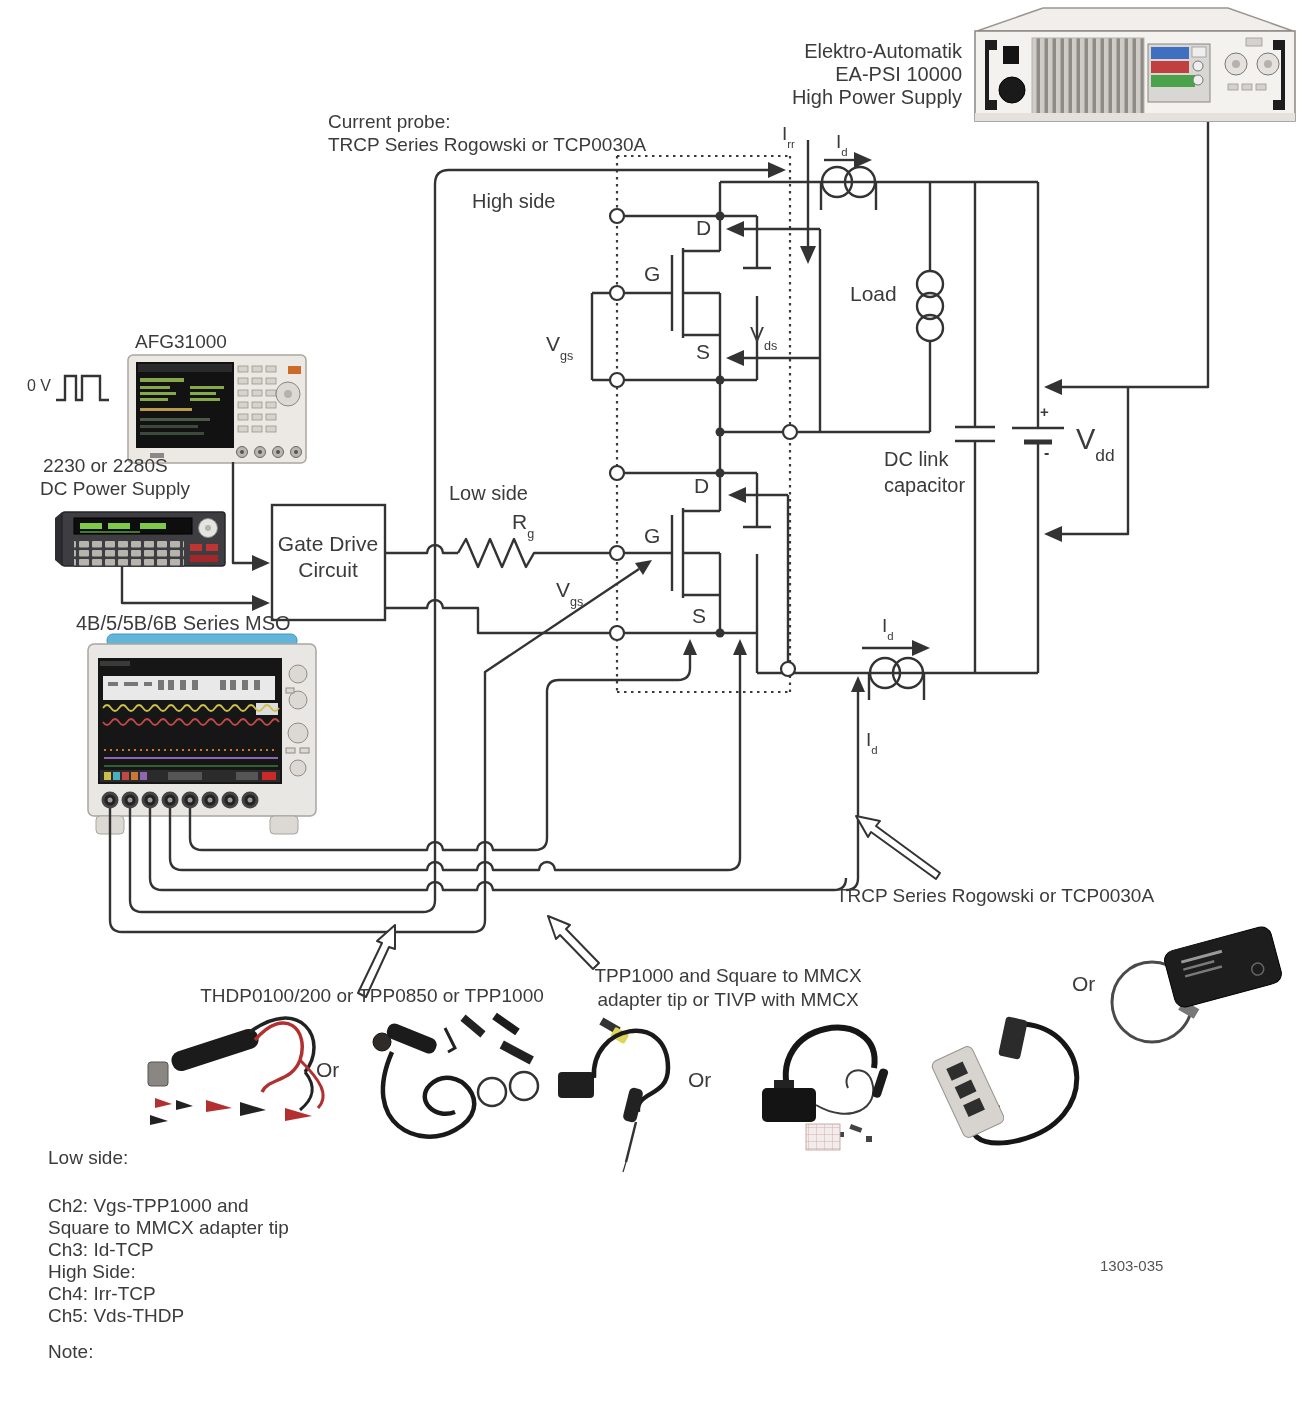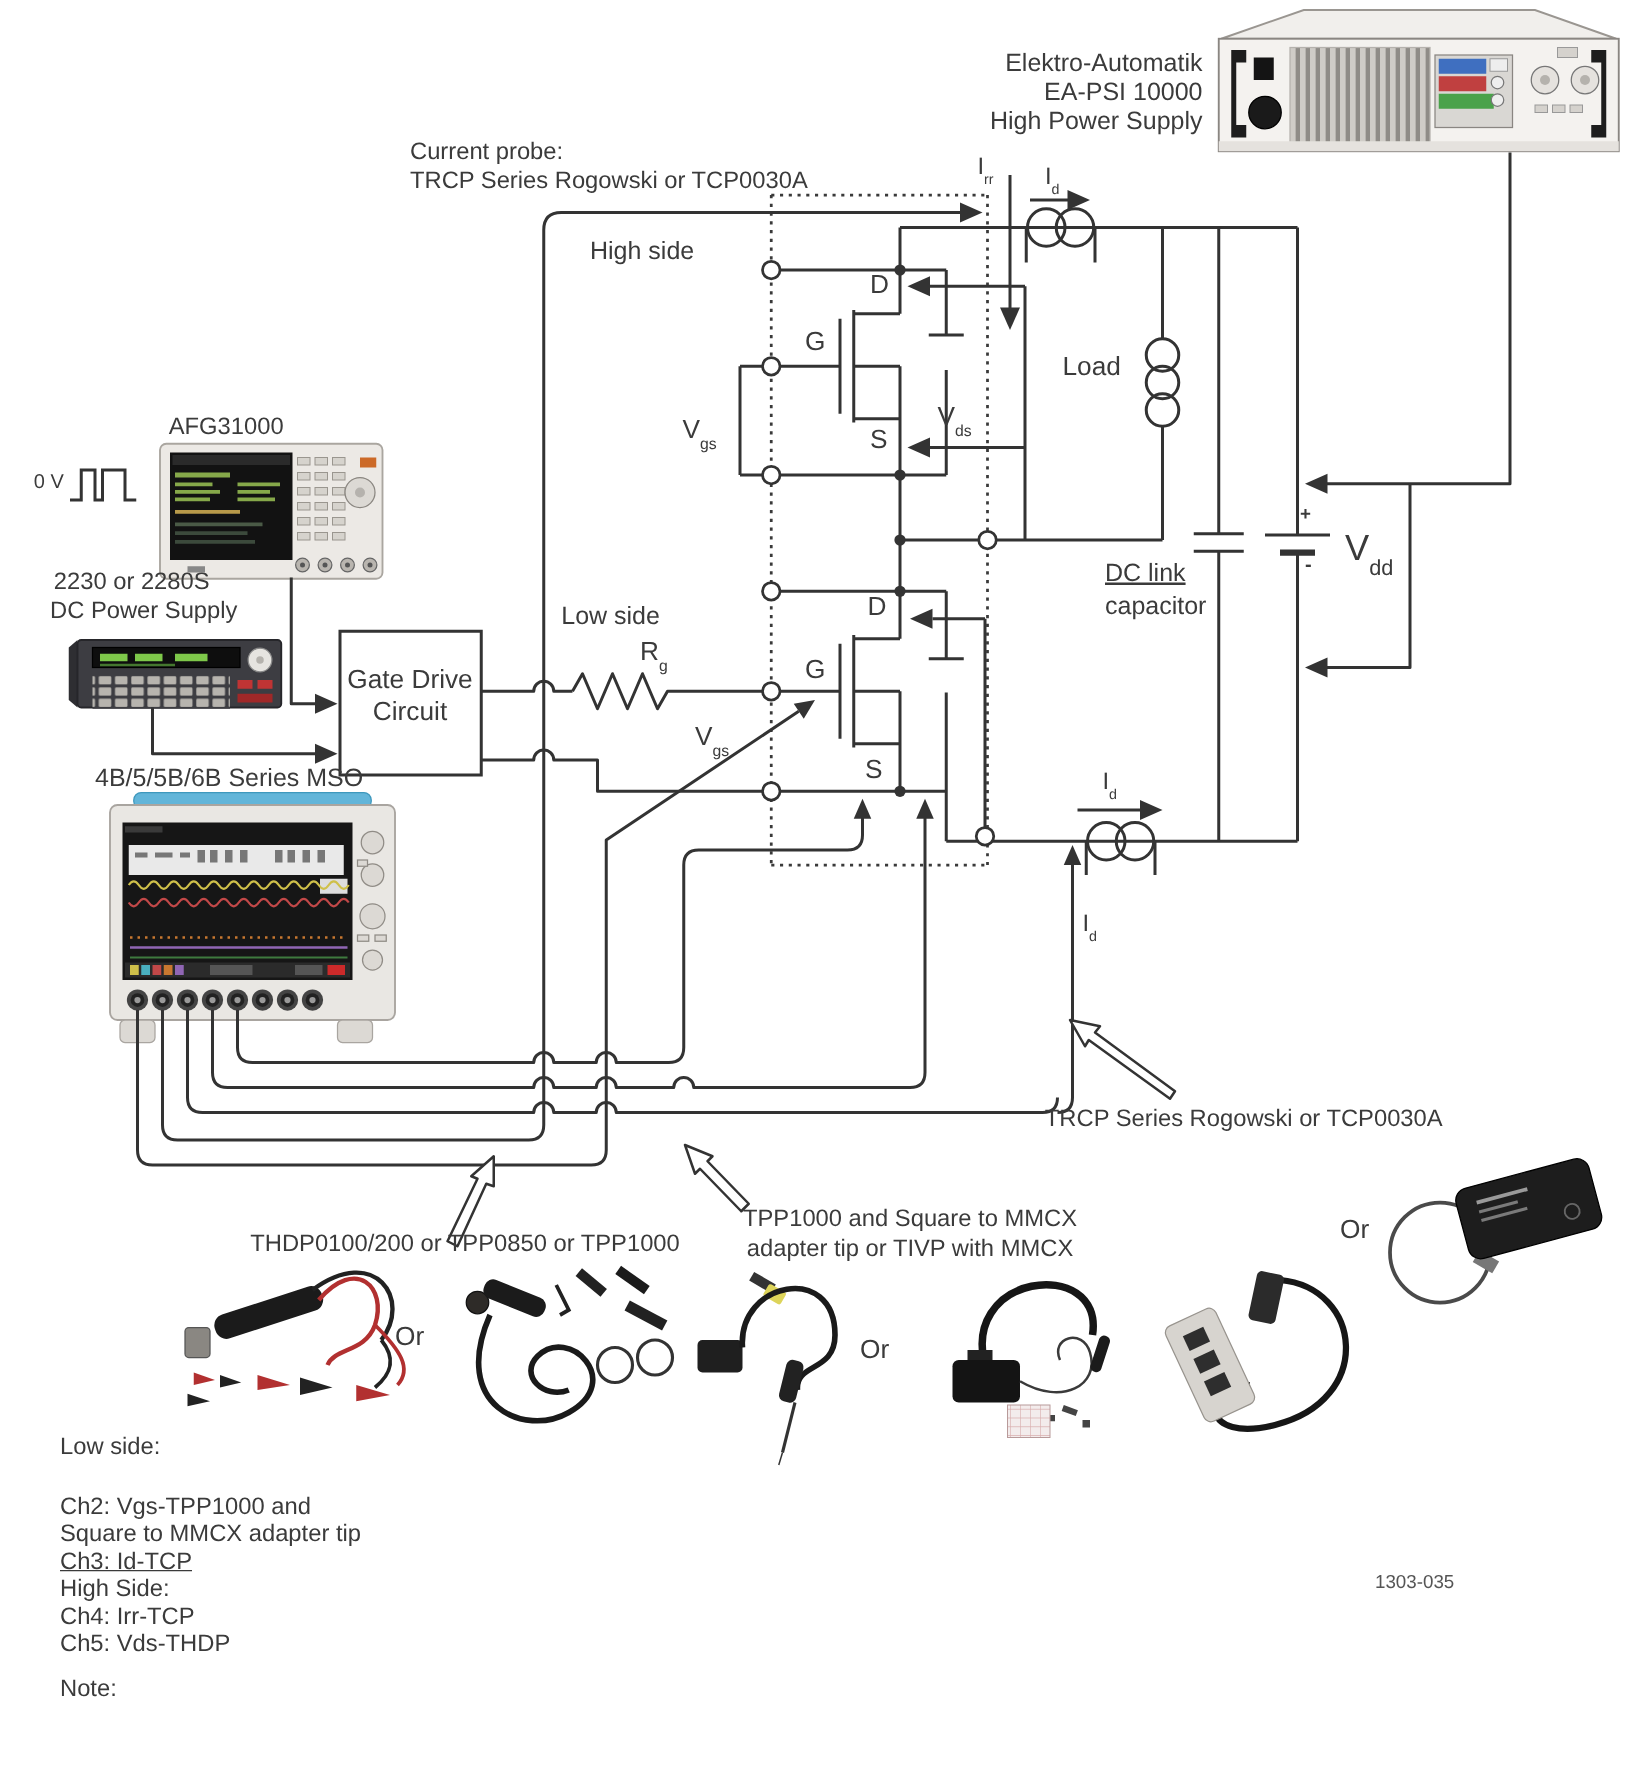--- a/index.html
+++ b/index.html
@@ -468,37 +468,37 @@
 <div class="lbl" style="left:866px;top:730px;"><span>I</span><sub>d</sub></div>
 
 <div class="lbl s21" style="left:696px;top:216px;">D</div>
 <div class="lbl s21" style="left:644px;top:262px;">G</div>
 <div class="lbl s21" style="left:696px;top:340px;">S</div>
 <div class="lbl s21" style="left:694px;top:474px;">D</div>
 <div class="lbl s21" style="left:644px;top:524px;">G</div>
 <div class="lbl s21" style="left:692px;top:604px;">S</div>
 
 <div class="lbl s21" style="left:850px;top:282px;">Load</div>
-<div class="lbl s20" style="left:884px;top:448px;text-decoration:underline;">DC link</div>
+<div class="lbl s20" style="left:884px;top:448px;">DC link</div>
 <div class="lbl s20" style="left:884px;top:474px;">capacitor</div>
 <div class="lbl s15" style="left:1040px;top:404px;font-weight:bold;">+</div>
 <div class="lbl s16" style="left:1044px;top:444px;font-weight:bold;">-</div>
 
 <div class="lbl ctr" style="left:995px;top:886px;">TRCP Series Rogowski or TCP0030A</div>
 <div class="lbl ctr" style="left:372px;top:986px;text-align:right;">THDP0100/200 or TPP0850 or TPP1000</div>
 <div class="lbl ctr" style="left:728px;top:966px;">TPP1000 and Square to MMCX</div>
 <div class="lbl ctr" style="left:728px;top:990px;">adapter tip or TIVP with MMCX</div>
 <div class="lbl s21" style="left:316px;top:1058px;">Or</div>
 <div class="lbl s21" style="left:688px;top:1068px;">Or</div>
 <div class="lbl s21" style="left:1072px;top:972px;">Or</div>
 
 <div class="lbl" style="left:48px;top:1148px;">Low side:</div>
 <div class="lbl" style="left:48px;top:1196px;">Ch2: Vgs-TPP1000 and</div>
 <div class="lbl" style="left:48px;top:1218px;">Square to MMCX adapter tip</div>
-<div class="lbl" style="left:48px;top:1240px;text-decoration:underline;">Ch3: Id-TCP</div>
+<div class="lbl" style="left:48px;top:1240px;">Ch3: Id-TCP</div>
 <div class="lbl" style="left:48px;top:1262px;">High Side:</div>
 <div class="lbl" style="left:48px;top:1284px;">Ch4: Irr-TCP</div>
 <div class="lbl" style="left:48px;top:1306px;">Ch5: Vds-THDP</div>
 <div class="lbl" style="left:48px;top:1342px;">Note:</div>
 
 <div class="lbl s15" style="left:1100px;top:1258px;color:#555;">1303-035</div>
 
 <div class="bar"></div>
 
 </div>

